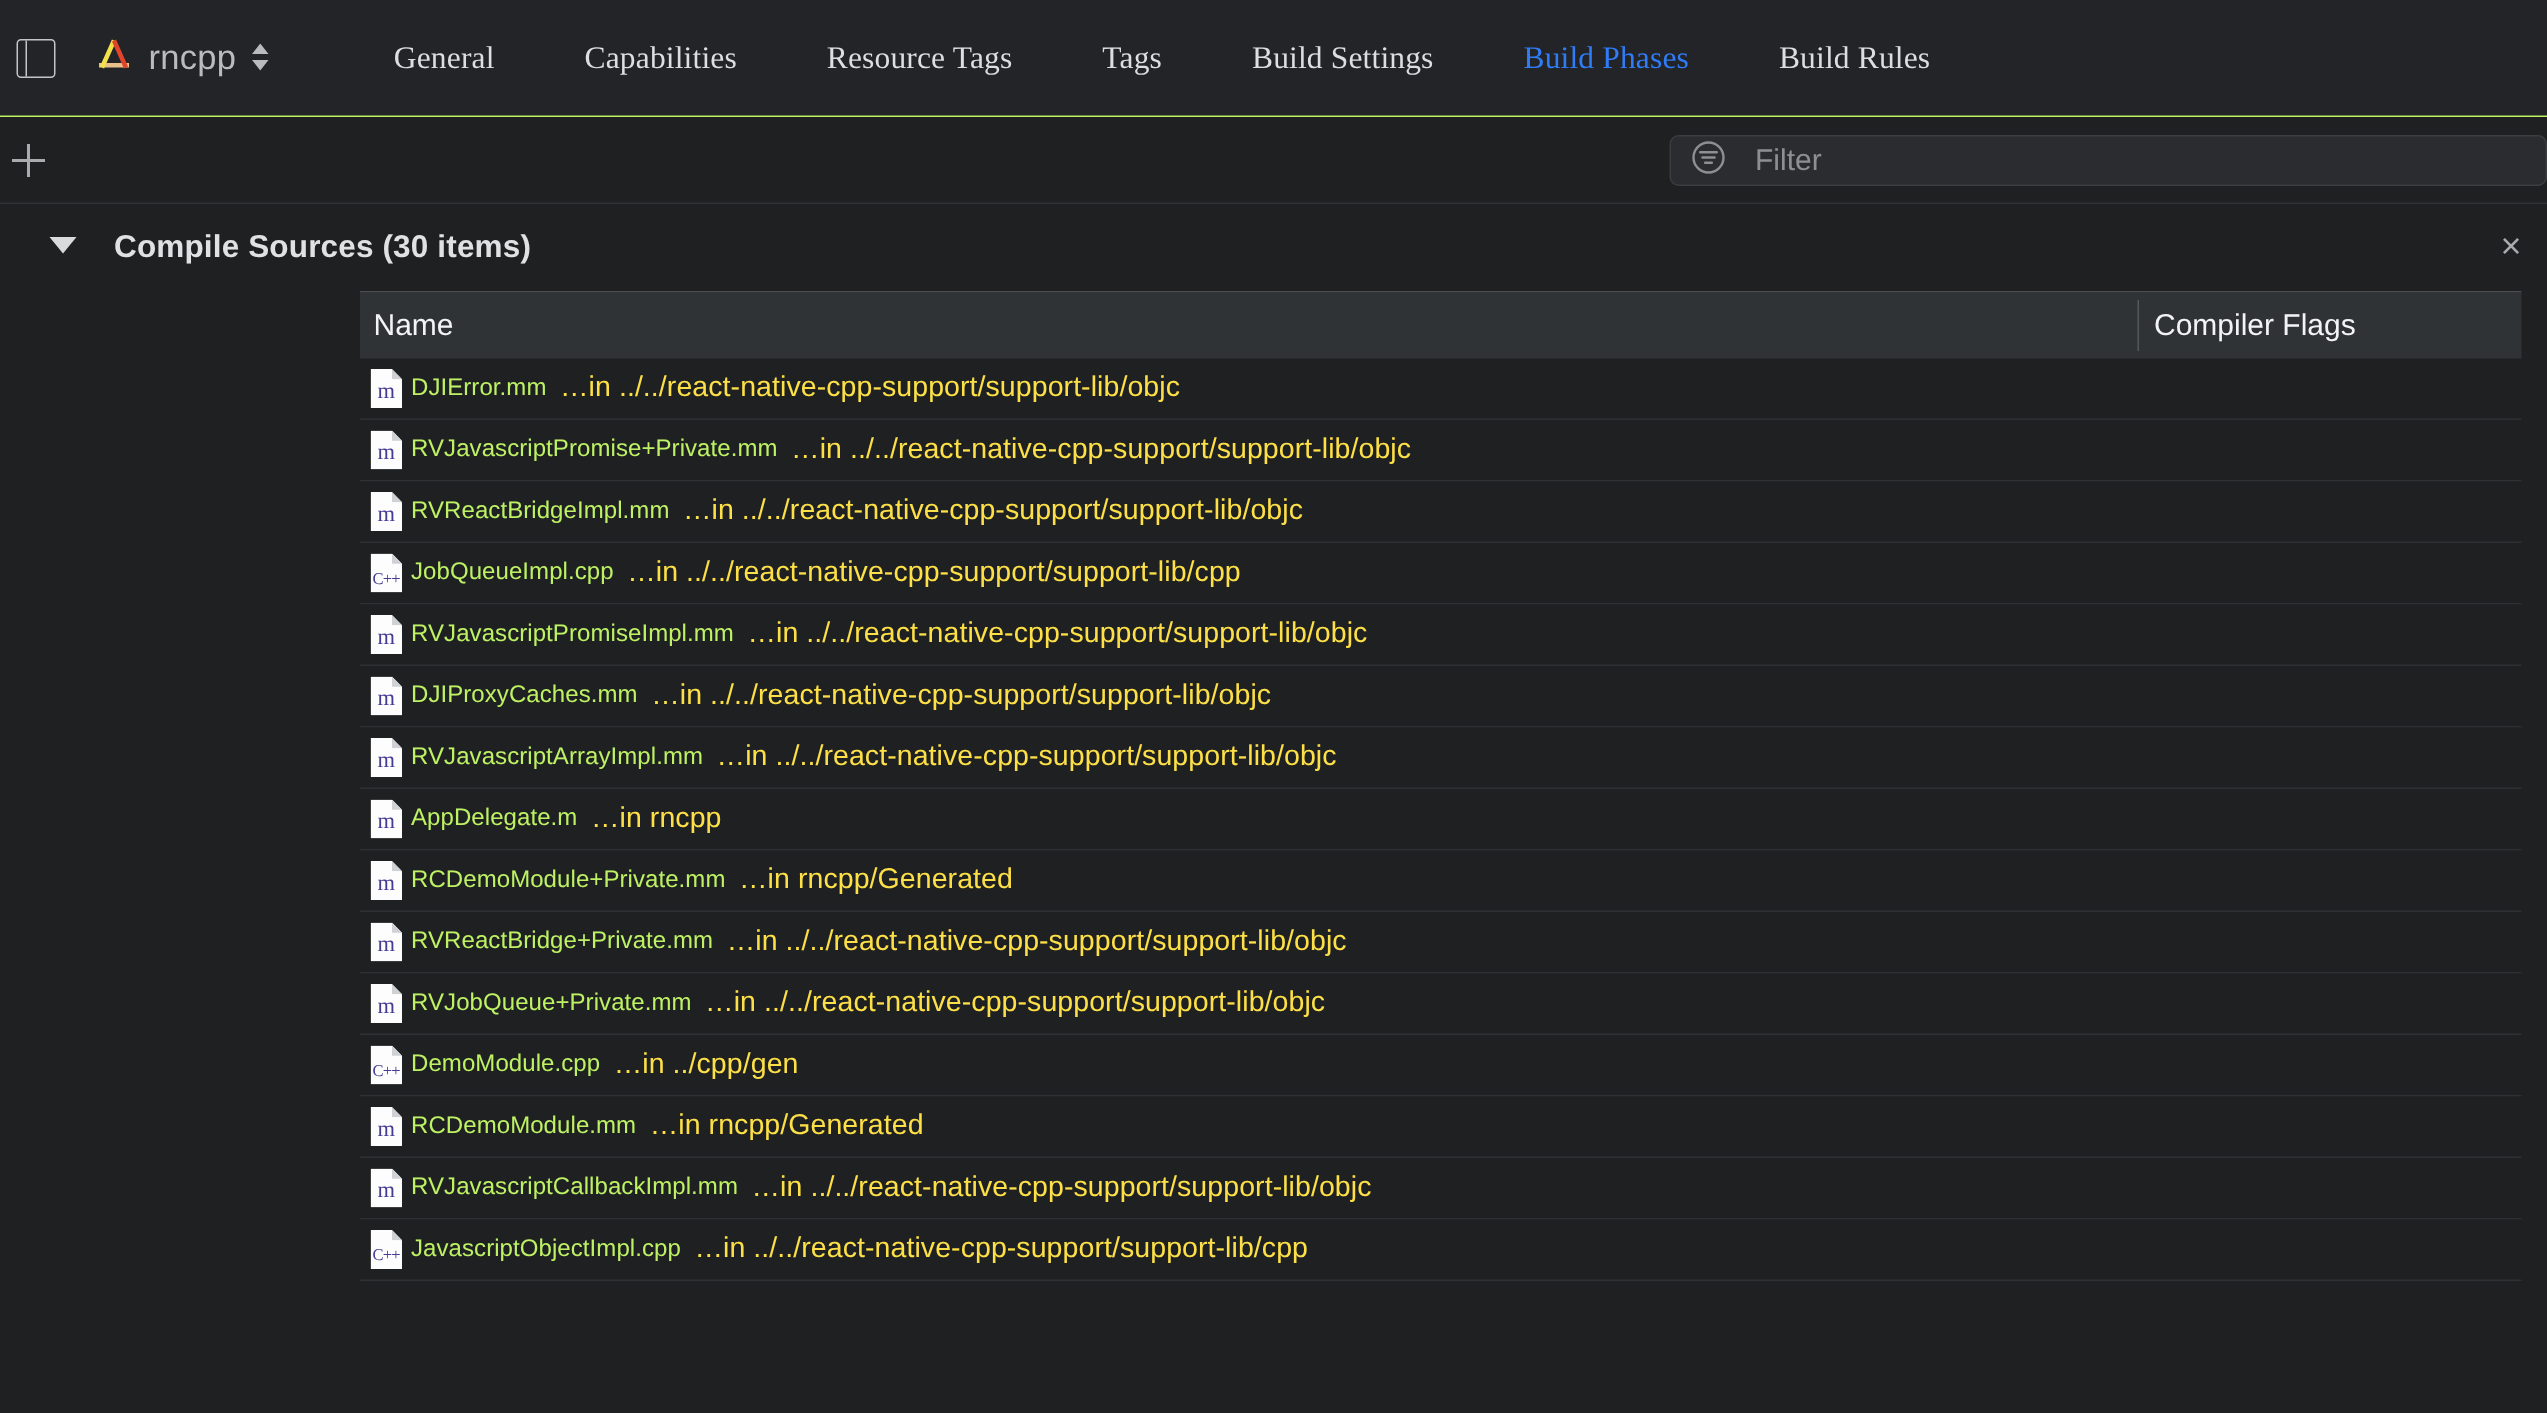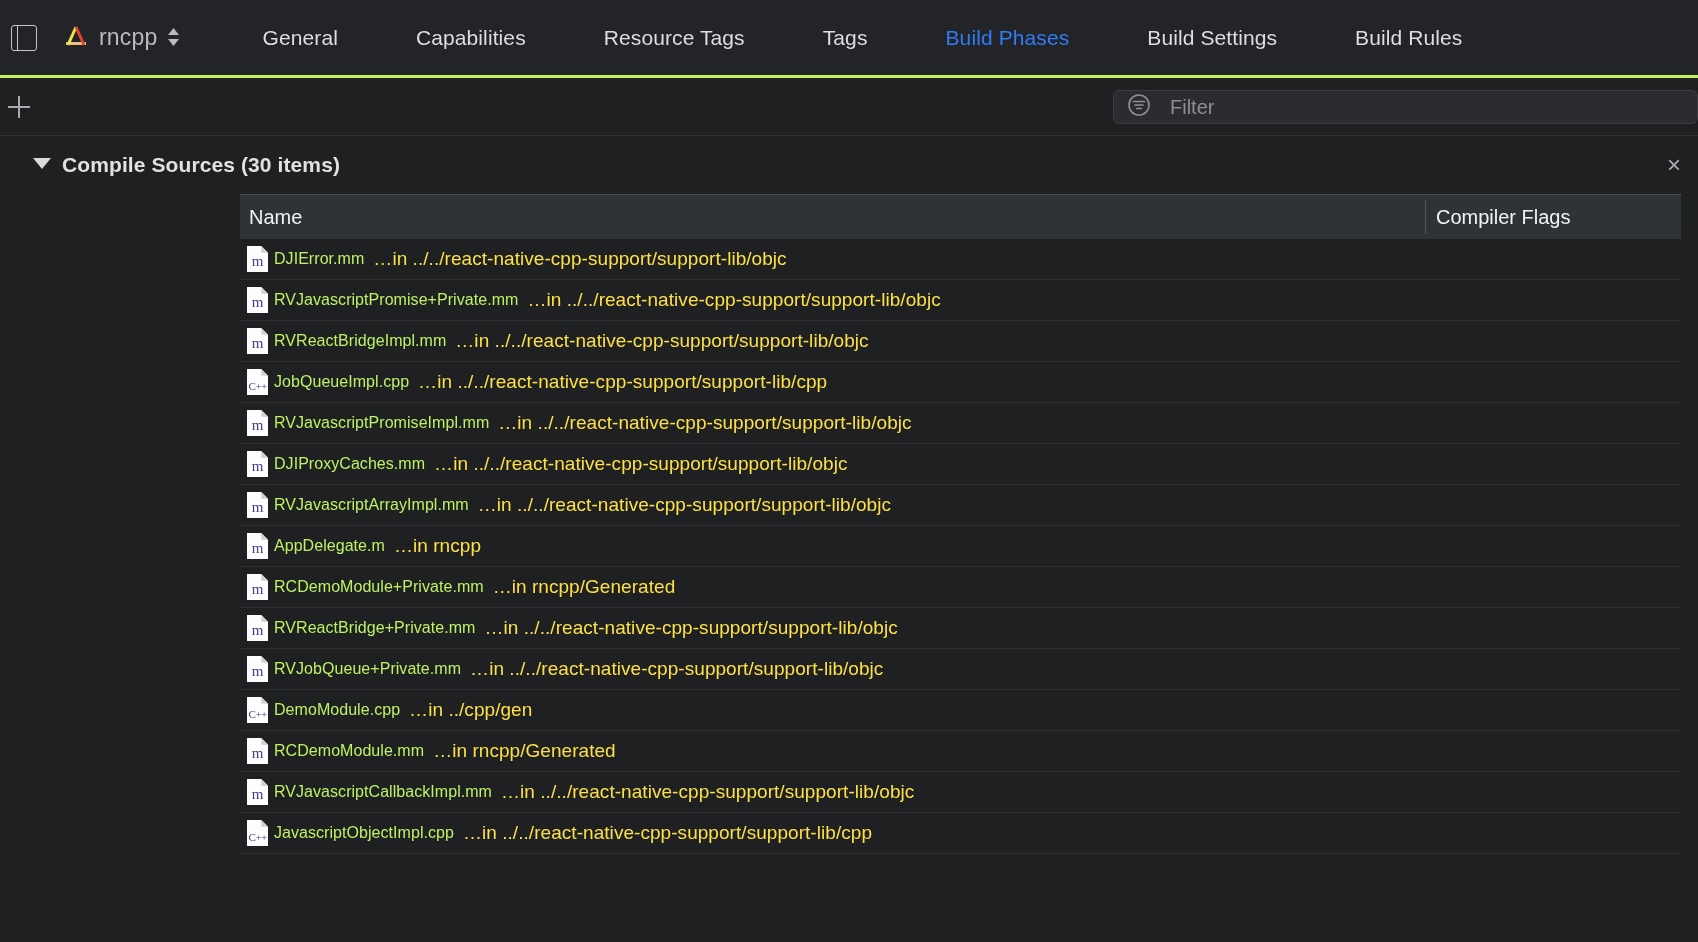--- a/index.html
+++ b/index.html
@@ -11,21 +11,21 @@
     -webkit-font-smoothing: antialiased;
     overflow: hidden;
   }
 
   
   #tabbar {
     height: 78px;
     background: #222427;
     display: flex;
     align-items: center;
-    border-bottom: 3px solid #bef264;
+    border-bottom: 1px solid #bef264;
     position: relative;
   }
   #sidebar-toggle {
     width: 26px; height: 26px;
     margin-left: 11px;
     border: 1.6px solid #c3c5c8;
     border-radius: 3px;
     display: flex; align-items: center;
   }
   #sidebar-toggle .bar {
@@ -47,21 +47,22 @@
     align-items: center; justify-content: center;
     gap: 3px;
     color: #b9bbbe;
   }
   .stepper svg { display: block; }
 
   #tabs {
     display: flex;
     align-items: flex-end;
     margin-left: 53px;
-    gap: 18px;
+    gap: 0;
+    font-family: Liberation Serif, serif;
   }
   .tab {
     font-size: 21px;
     color: #dcdee0;
     padding: 6px 30px;
     white-space: nowrap;
     letter-spacing: .1px;
   }
   .tab.active { color: #2f7cf6; }
 
@@ -104,20 +105,21 @@
     color: #8d8f92;
   }
 
   
   #phase-header {
     height: 58px;
     display: flex;
     align-items: center;
     position: relative;
     padding-left: 32px;
+    gap: 14px;
   }
   #disclosure { width: 22px; }
   #phase-title {
     font-size: 21px;
     font-weight: bold;
     color: #dfe1e3;
     margin-left: 8px;
     letter-spacing: .1px;
   }
   #phase-close {
@@ -243,22 +245,22 @@
           <path d="M6.5 7 L1 0 L12 0 Z" fill="#b9bbbe"></path>
         </svg>
     </span>
   </div>
 
   <div id="tabs">
     <div class="tab">General</div>
     <div class="tab">Capabilities</div>
     <div class="tab">Resource Tags</div>
     <div class="tab">Tags</div>
+    <div class="tab">Build Settings</div>
     <div class="tab active">Build Phases</div>
-    <div class="tab">Build Settings</div>
     <div class="tab">Build Rules</div>
   </div>
 </div>
 
 <div id="toolbar">
   <div id="add-phase"></div>
 
   <div id="filter-wrap">
     <span>
       <svg width="24" height="24" viewBox="0 0 24 24">

